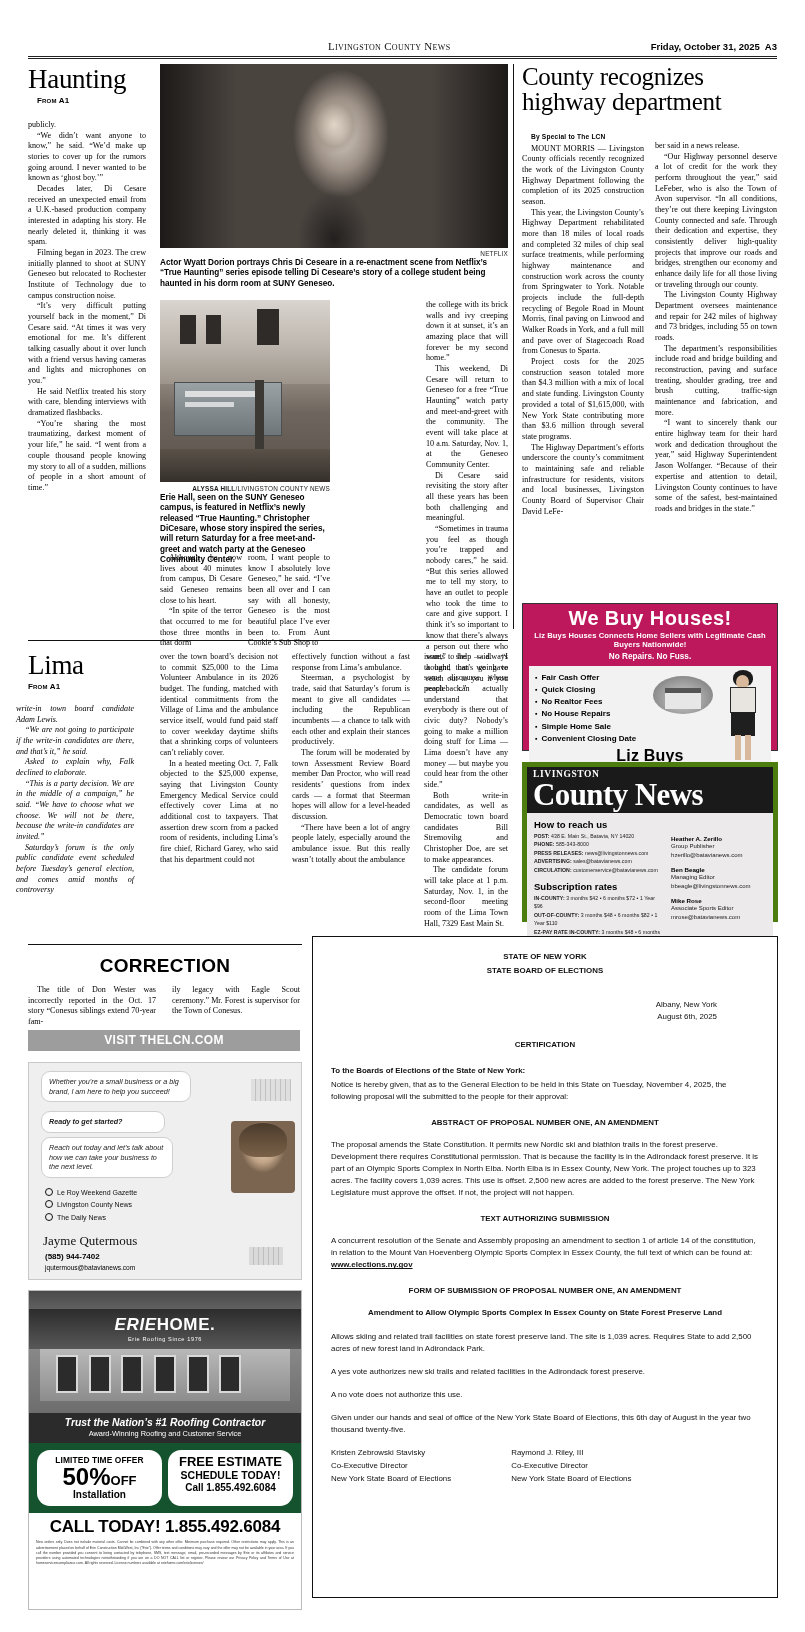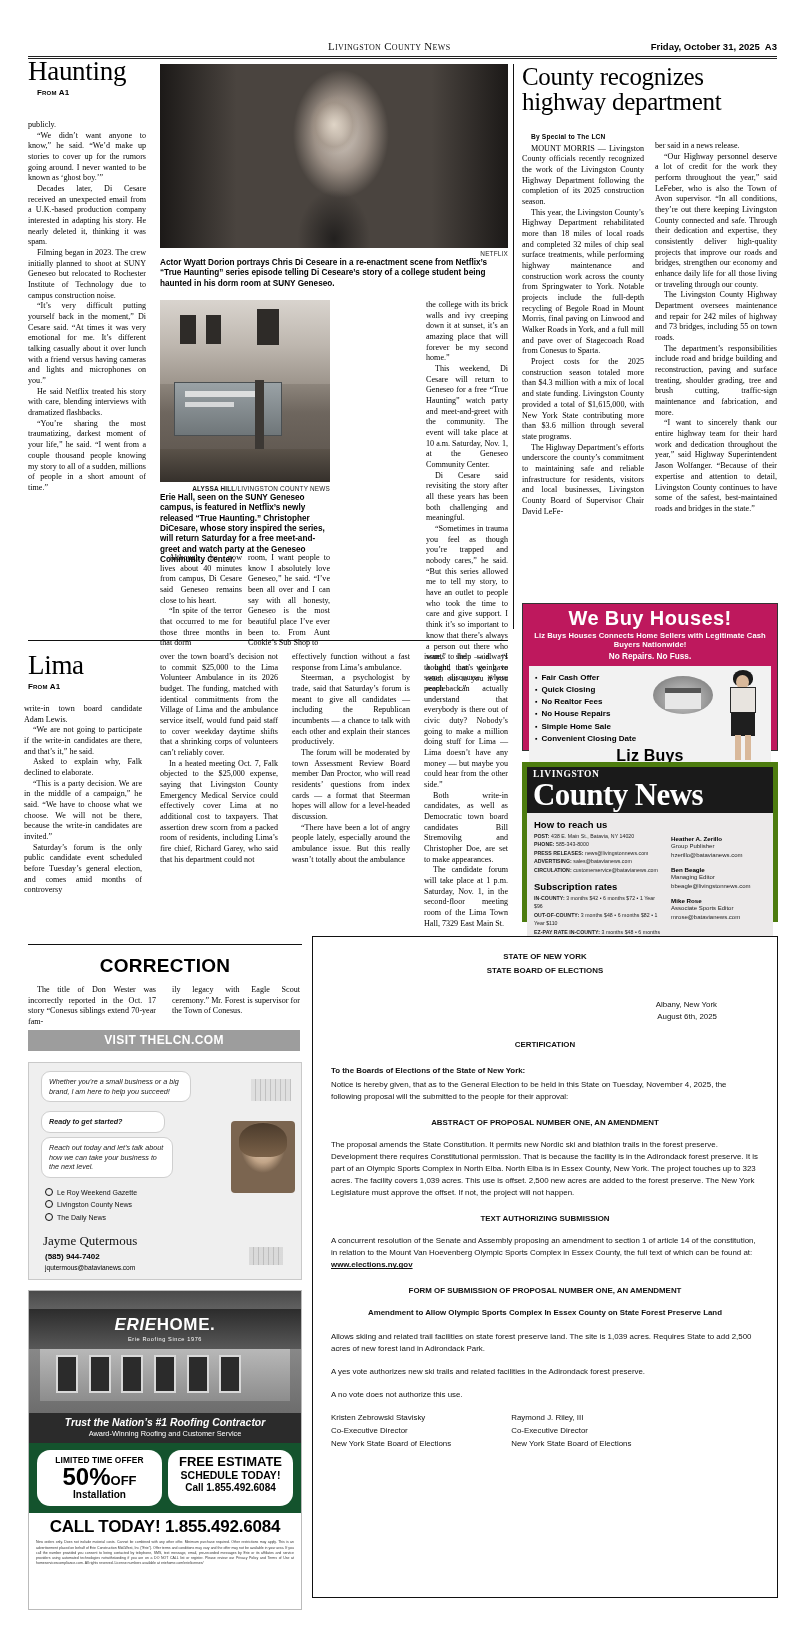--- a/index.html
+++ b/index.html
@@ -326,21 +326,21 @@
 <div class="page">
 
   <div class="runhead">
     <div class="paper">Livingston County News</div>
     <div class="dateline">
       <span>Friday, October 31, 2025</span><span class="page-no">A3</span>
     </div>
   </div>
   <div class="rule-double"></div>
 
-  <div class="col" style="left:28px; top:58px; width:118px;">
+  <div class="col" style="left:28px; top:66px; width:118px;">
     <h1 class="head-serif">Haunting</h1>
     <p class="jumpline">From A1</p>
   </div>
 
   <div class="col" style="left:28px; top:120px; width:118px;">
     <p class="noindent">publicly.</p>
     <p>“We didn’t want anyone to know,” he said. “We’d make up stories to cover up for the rumors going around. I never wanted to be known as ‘ghost boy.’”</p>
     <p>Decades later, Di Cesare received an unexpected email from a U.K.-based production company interested in adapting his story. He nearly deleted it, thinking it was spam.</p>
     <p>Filming began in 2023. The crew initially planned to shoot at SUNY Geneseo but relocated to Rochester Institute of Technology due to campus construction noise.</p>
     <p>“It’s very difficult putting yourself back in the moment,” Di Cesare said. “At times it was very emotional for me. It’s different talking casually about it over lunch with a friend versus having cameras and lights and microphones on you.”</p>
@@ -475,21 +475,21 @@
     <div class="mast-slogan">Truth, energy and integrity since 1989</div>
     <div class="mast-pub">Published Fridays by Sample Media Group.</div>
   </div>
 
   <div class="hrule" style="left:28px; top:640px; width:480px;"></div>
 
   <div style="position:absolute; left:28px; top:652px; width:118px;">
     <h1 class="head-serif">Lima</h1>
     <p class="jumpline">From A1</p>
   </div>
-  <div class="col" style="left:24px; top:704px; width:118px;">
+  <div class="col" style="left:16px; top:704px; width:118px;font-style:italic;">
     <p class="noindent">write-in town board candidate Adam Lewis.</p>
     <p>“We are not going to participate if the write-in candidates are there, and that’s it,” he said.</p>
     <p>Asked to explain why, Falk declined to elaborate.</p>
     <p>“This is a party decision. We are in the middle of a campaign,” he said. “We have to choose what we choose. We will not be there, because the write-in candidates are invited.”</p>
     <p>Saturday’s forum is the only public candidate event scheduled before Tuesday’s general election, and comes amid months of controversy</p>
   </div>
   <div class="col" style="left:160px; top:652px; width:118px;">
     <p class="noindent">over the town board’s decision not to commit $25,000 to the Lima Volunteer Ambulance in its 2026 budget. The funding, matched with identical commitments from the Village of Lima and the ambulance service itself, would fund paid staff to cover weekday daytime shifts that a shrinking corps of volunteers can’t reliably cover.</p>
     <p>In a heated meeting Oct. 7, Falk objected to the $25,000 expense, saying that Livingston County Emergency Medical Service could effectively cover Lima at no additional cost to taxpayers. That assertion drew scorn from a packed room of residents, including Lima’s fire chief, Richard Garey, who said that his department could not</p>
   </div>
@@ -585,20 +585,21 @@
     <p style="margin-top:2px;">Notice is hereby given, that as to the General Election to be held in this State on Tuesday, November 4, 2025, the following proposal will the submitted to the people for their approval:</p>
     <div class="ctr b" style="margin:14px 0 10px;">ABSTRACT OF PROPOSAL NUMBER ONE, AN AMENDMENT</div>
     <p>The proposal amends the State Constitution. It permits new Nordic ski and biathlon trails in the forest preserve. Development there requires Constitutional permission. That is because the facility is in the Adirondack forest preserve. It is part of an Olympic Sports Complex in North Elba. North Elba is in Essex County, New York. The project touches up to 323 acres. The facility covers 1,039 acres. This use is offset. 2,500 new acres are added to the forest preserve. The New York Legislature must approve the offset. If not, the project will not happen.</p>
     <div class="ctr b" style="margin:14px 0 10px;">TEXT AUTHORIZING SUBMISSION</div>
     <p><span>A concurrent resolution of the Senate and Assembly proposing an amendment to section 1 of article 14 of the constitution, in relation to the Mount Van Hoevenberg Olympic Sports Complex in Essex County, the full text of which can be found at: </span><span class="link">www.elections.ny.gov</span></p>
     <div class="ctr b" style="margin:14px 0 10px;">FORM OF SUBMISSION OF PROPOSAL NUMBER ONE, AN AMENDMENT</div>
     <div class="ctr b" style="margin-bottom:12px;">Amendment to Allow Olympic Sports Complex In Essex County on State Forest Preserve Land</div>
     <p>Allows skiing and related trail facilities on state forest preserve land. The site is 1,039 acres. Requires State to add 2,500 acres of new forest land in Adirondack Park.</p>
     <p>A yes vote authorizes new ski trails and related facilities in the Adirondack forest preserve.</p>
     <p>A no vote does not authorize this use.</p>
+    <p>Given under our hands and seal of office of the New York State Board of Elections, this 6th day of August in the year two thousand twenty-five.</p>
     <div class="sig">
       <div>
         <div>Kristen Zebrowski Stavisky</div>
         <div>Co-Executive Director</div>
         <div>New York State Board of Elections</div>
       </div>
       <div>
         <div>Raymond J. Riley, III</div>
         <div>Co-Executive Director</div>
         <div>New York State Board of Elections</div>

